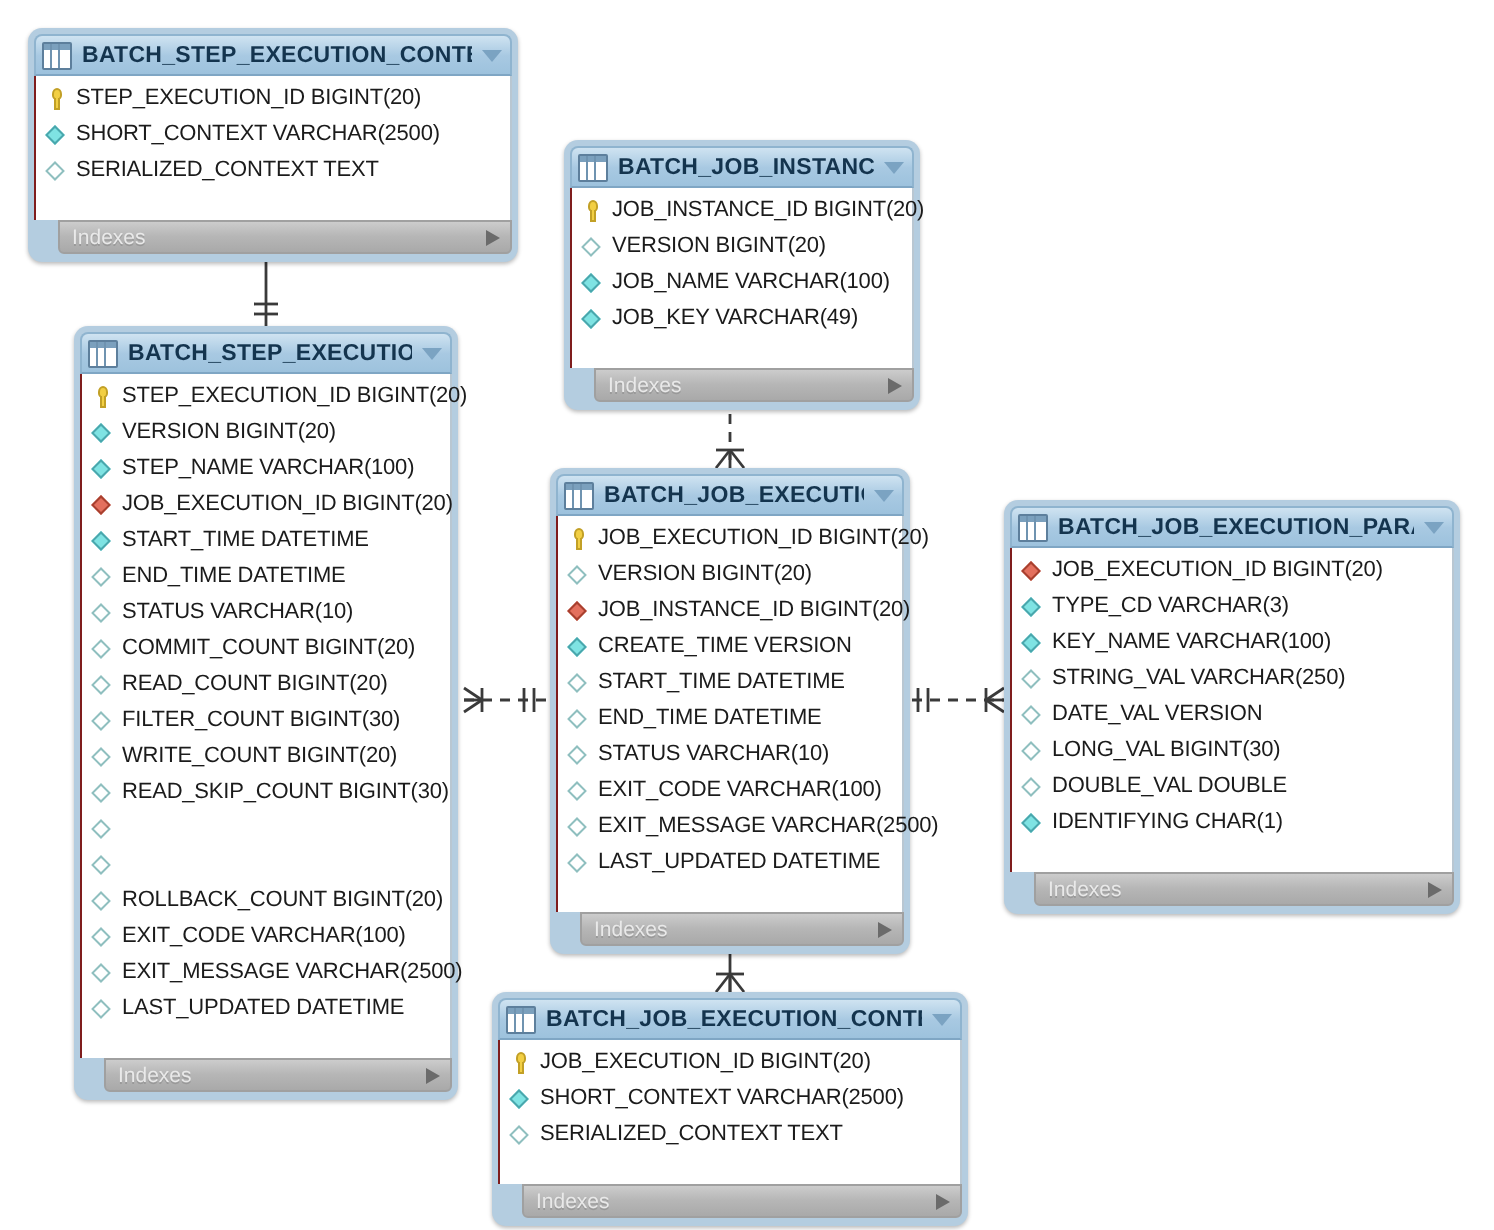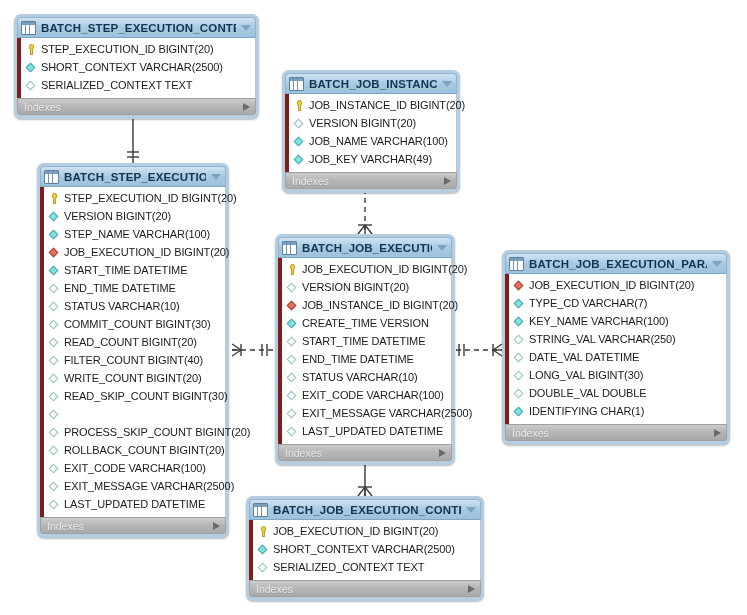--- a/index.html
+++ b/index.html
@@ -74,23 +74,23 @@
   .hdr-caret {
     flex: 0 0 auto;
     width: 0; height: 0;
     margin-left: 5px;
     border-left: 5px solid transparent;
     border-right: 5px solid transparent;
     border-top: 6px solid #7ba3c2;
   }
   .entity-body {
     background: #ffffff;
-    border-left: 4px solid #7f1d1d;
+    border-left: 1px solid #7f1d1d;
     border-right: 1px solid #b9c7d2;
-    padding: 2px 0 4px 0;
+    padding: 2px 0 16px 0;
   }
   .col-row {
     display: flex;
     align-items: center;
     height: 18px;
     padding-left: 5px;
     white-space: nowrap;
   }
   .col-label {
     font-size: 11px;
@@ -141,20 +141,21 @@
   .entity-footer {
     height: 17px;
     display: flex;
     align-items: center;
     justify-content: space-between;
     background: linear-gradient(to bottom, #cccccc 0%, #b6b6b6 48%, #a9a9a9 100%);
     border: 1px solid #a0a0a0;
     border-radius: 0 0 3px 3px;
     padding: 0 5px 0 6px;
     box-sizing: border-box;
+    margin-left: 12px;
   }
   .footer-label {
     font-size: 10.5px;
     color: #e9e9e9;
     text-shadow: 0 1px 0 rgba(0,0,0,0.12);
   }
   .footer-caret {
     width: 0; height: 0;
     border-top: 4.5px solid transparent;
     border-bottom: 4.5px solid transparent;
@@ -316,44 +317,43 @@
         <div class="col-row">
           <span class="g g-dia g-null"></span>
           <span class="col-label">END_TIME DATETIME</span>
         </div>
         <div class="col-row">
           <span class="g g-dia g-null"></span>
           <span class="col-label">STATUS VARCHAR(10)</span>
         </div>
         <div class="col-row">
           <span class="g g-dia g-null"></span>
-          <span class="col-label">COMMIT_COUNT BIGINT(30)</span>
+          <span class="col-label">COMMIT_COUNT BIGINT(20)</span>
         </div>
         <div class="col-row">
           <span class="g g-dia g-null"></span>
           <span class="col-label">READ_COUNT BIGINT(20)</span>
         </div>
         <div class="col-row">
           <span class="g g-dia g-null"></span>
-          <span class="col-label">FILTER_COUNT BIGINT(40)</span>
+          <span class="col-label">FILTER_COUNT BIGINT(30)</span>
         </div>
         <div class="col-row">
           <span class="g g-dia g-null"></span>
           <span class="col-label">WRITE_COUNT BIGINT(20)</span>
         </div>
         <div class="col-row">
           <span class="g g-dia g-null"></span>
           <span class="col-label">READ_SKIP_COUNT BIGINT(30)</span>
         </div>
         <div class="col-row">
           <span class="g g-dia g-null"></span>
         </div>
         <div class="col-row">
           <span class="g g-dia g-null"></span>
-          <span class="col-label">PROCESS_SKIP_COUNT BIGINT(20)</span>
         </div>
         <div class="col-row">
           <span class="g g-dia g-null"></span>
           <span class="col-label">ROLLBACK_COUNT BIGINT(20)</span>
         </div>
         <div class="col-row">
           <span class="g g-dia g-null"></span>
           <span class="col-label">EXIT_CODE VARCHAR(100)</span>
         </div>
         <div class="col-row">
@@ -429,33 +429,33 @@
         <span class="entity-title">BATCH_JOB_EXECUTION_PARAMS</span>
         <span class="hdr-caret"></span>
       </div>
       <div class="entity-body">
         <div class="col-row">
           <span class="g g-dia g-fk"></span>
           <span class="col-label">JOB_EXECUTION_ID BIGINT(20)</span>
         </div>
         <div class="col-row">
           <span class="g g-dia g-nn"></span>
-          <span class="col-label">TYPE_CD VARCHAR(7)</span>
+          <span class="col-label">TYPE_CD VARCHAR(3)</span>
         </div>
         <div class="col-row">
           <span class="g g-dia g-nn"></span>
           <span class="col-label">KEY_NAME VARCHAR(100)</span>
         </div>
         <div class="col-row">
           <span class="g g-dia g-null"></span>
           <span class="col-label">STRING_VAL VARCHAR(250)</span>
         </div>
         <div class="col-row">
           <span class="g g-dia g-null"></span>
-          <span class="col-label">DATE_VAL DATETIME</span>
+          <span class="col-label">DATE_VAL VERSION</span>
         </div>
         <div class="col-row">
           <span class="g g-dia g-null"></span>
           <span class="col-label">LONG_VAL BIGINT(30)</span>
         </div>
         <div class="col-row">
           <span class="g g-dia g-null"></span>
           <span class="col-label">DOUBLE_VAL DOUBLE</span>
         </div>
         <div class="col-row">

